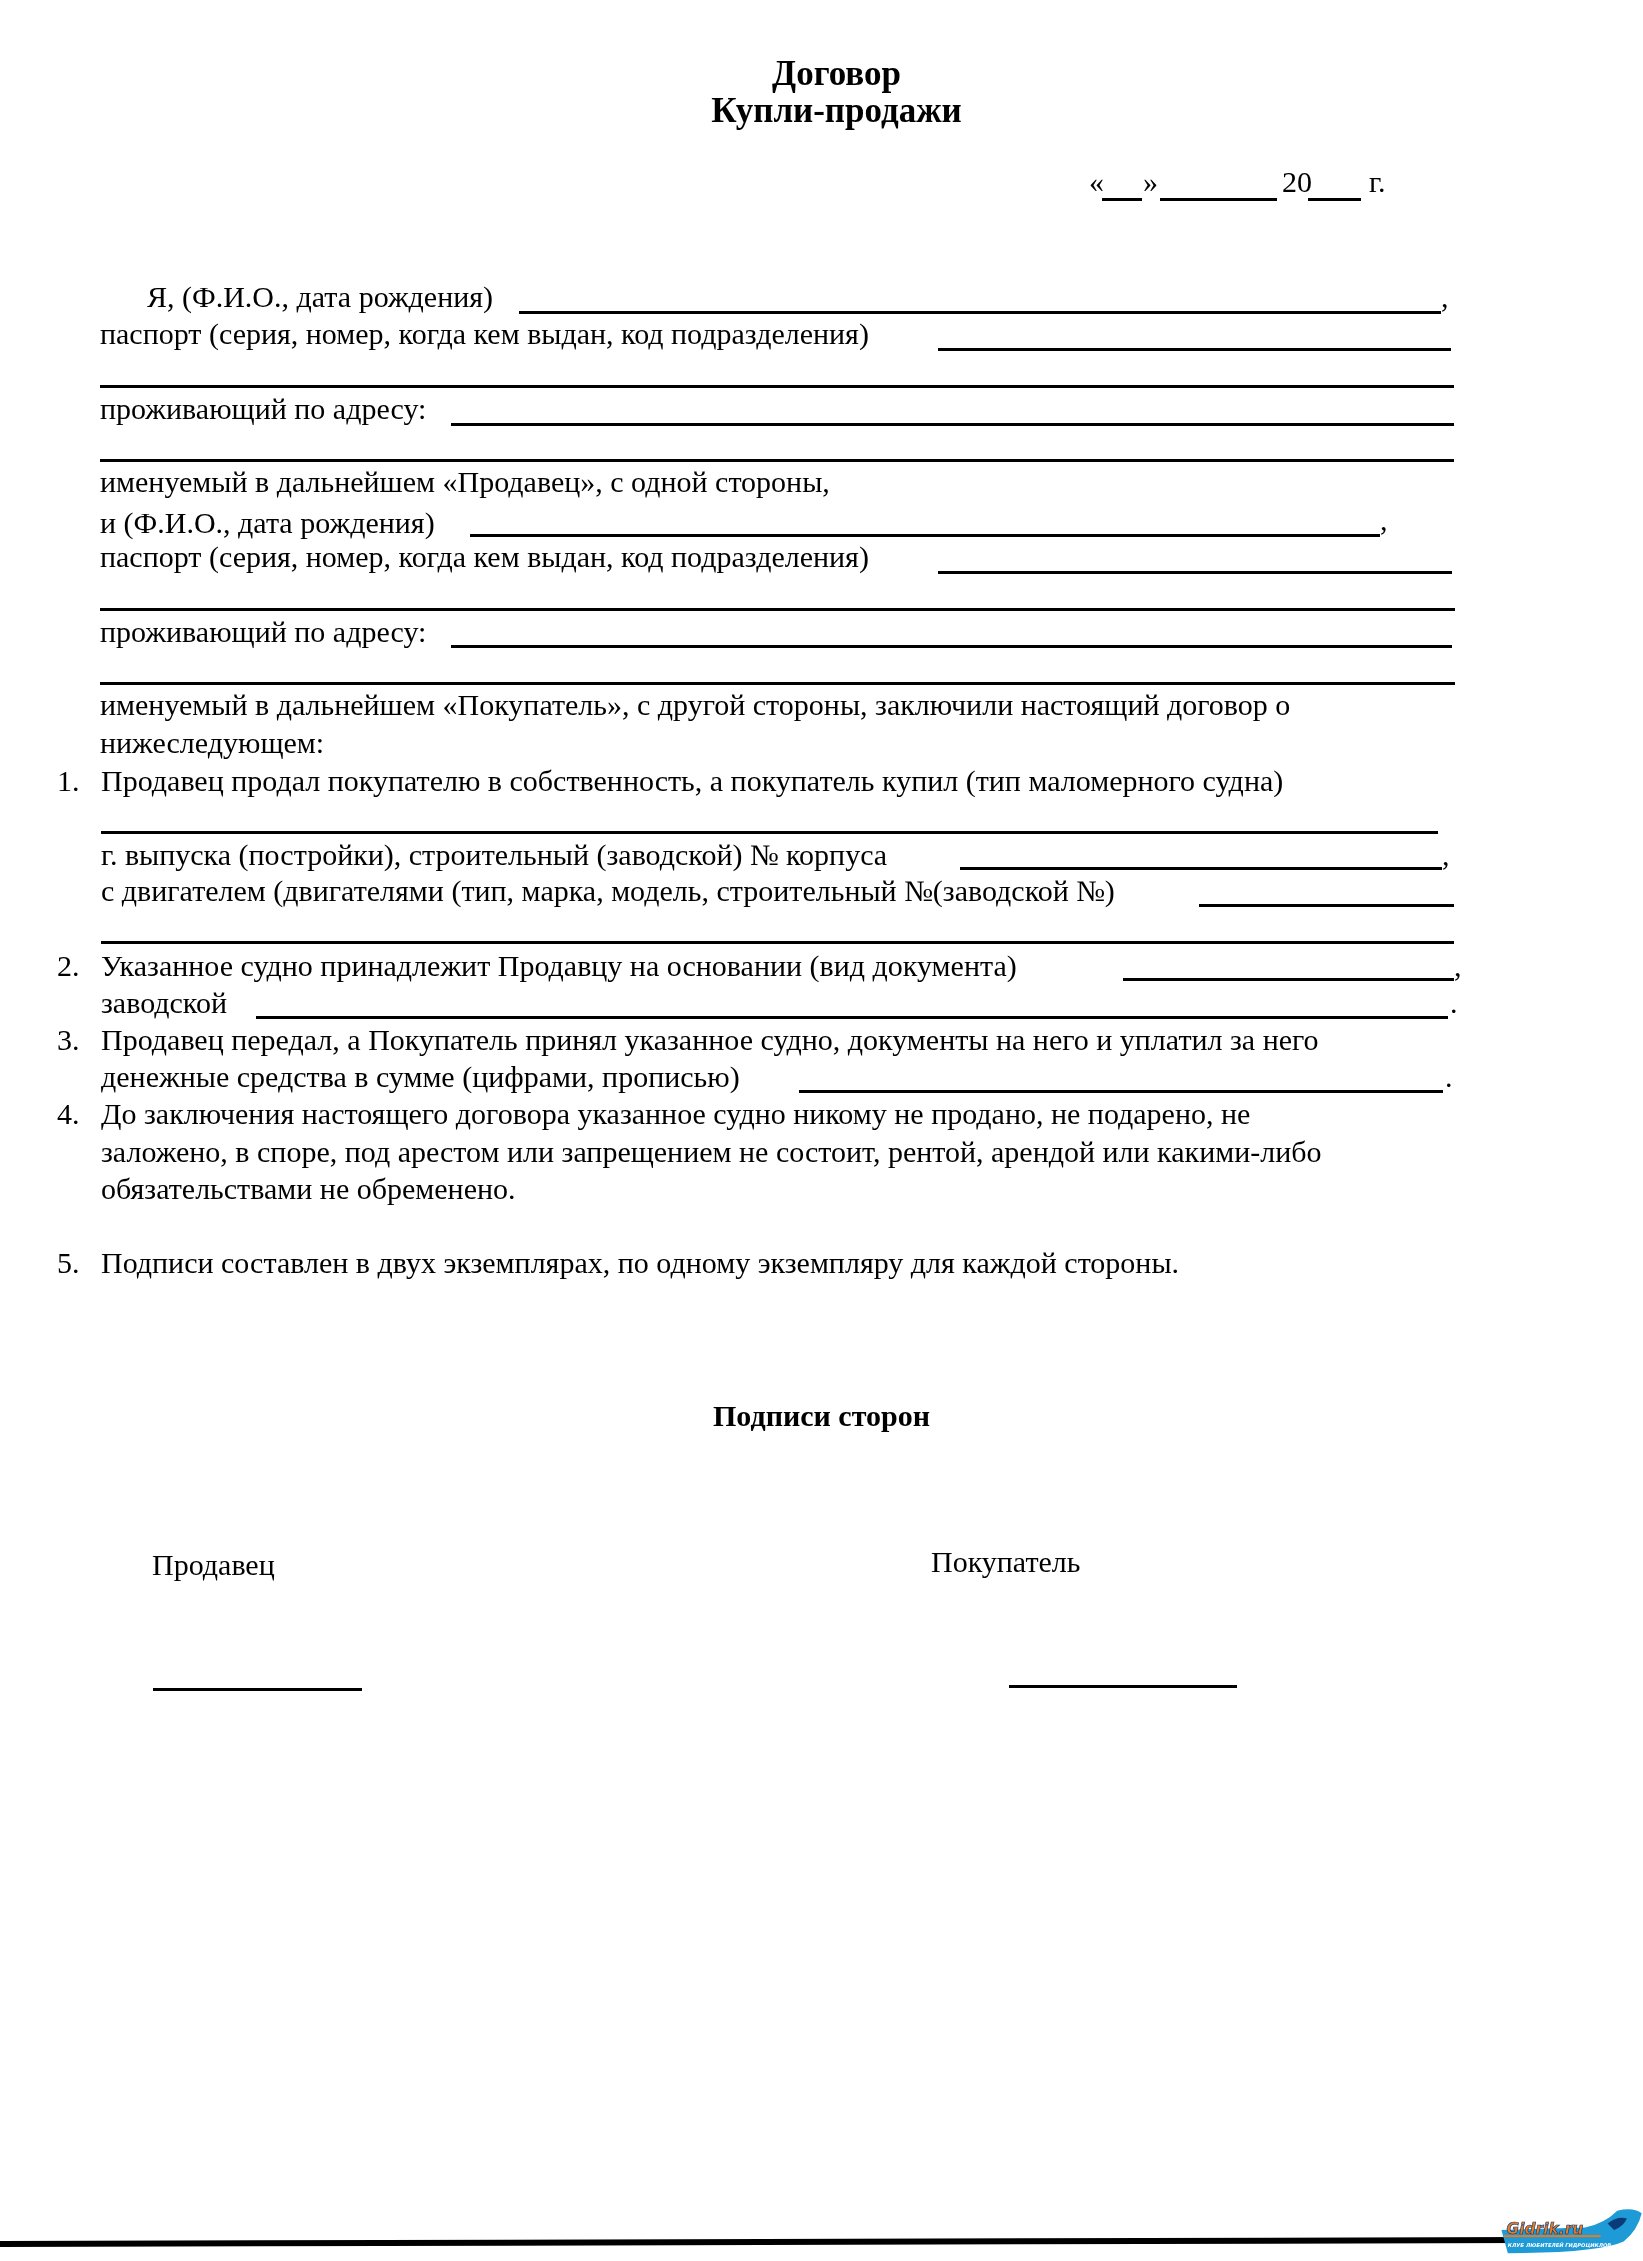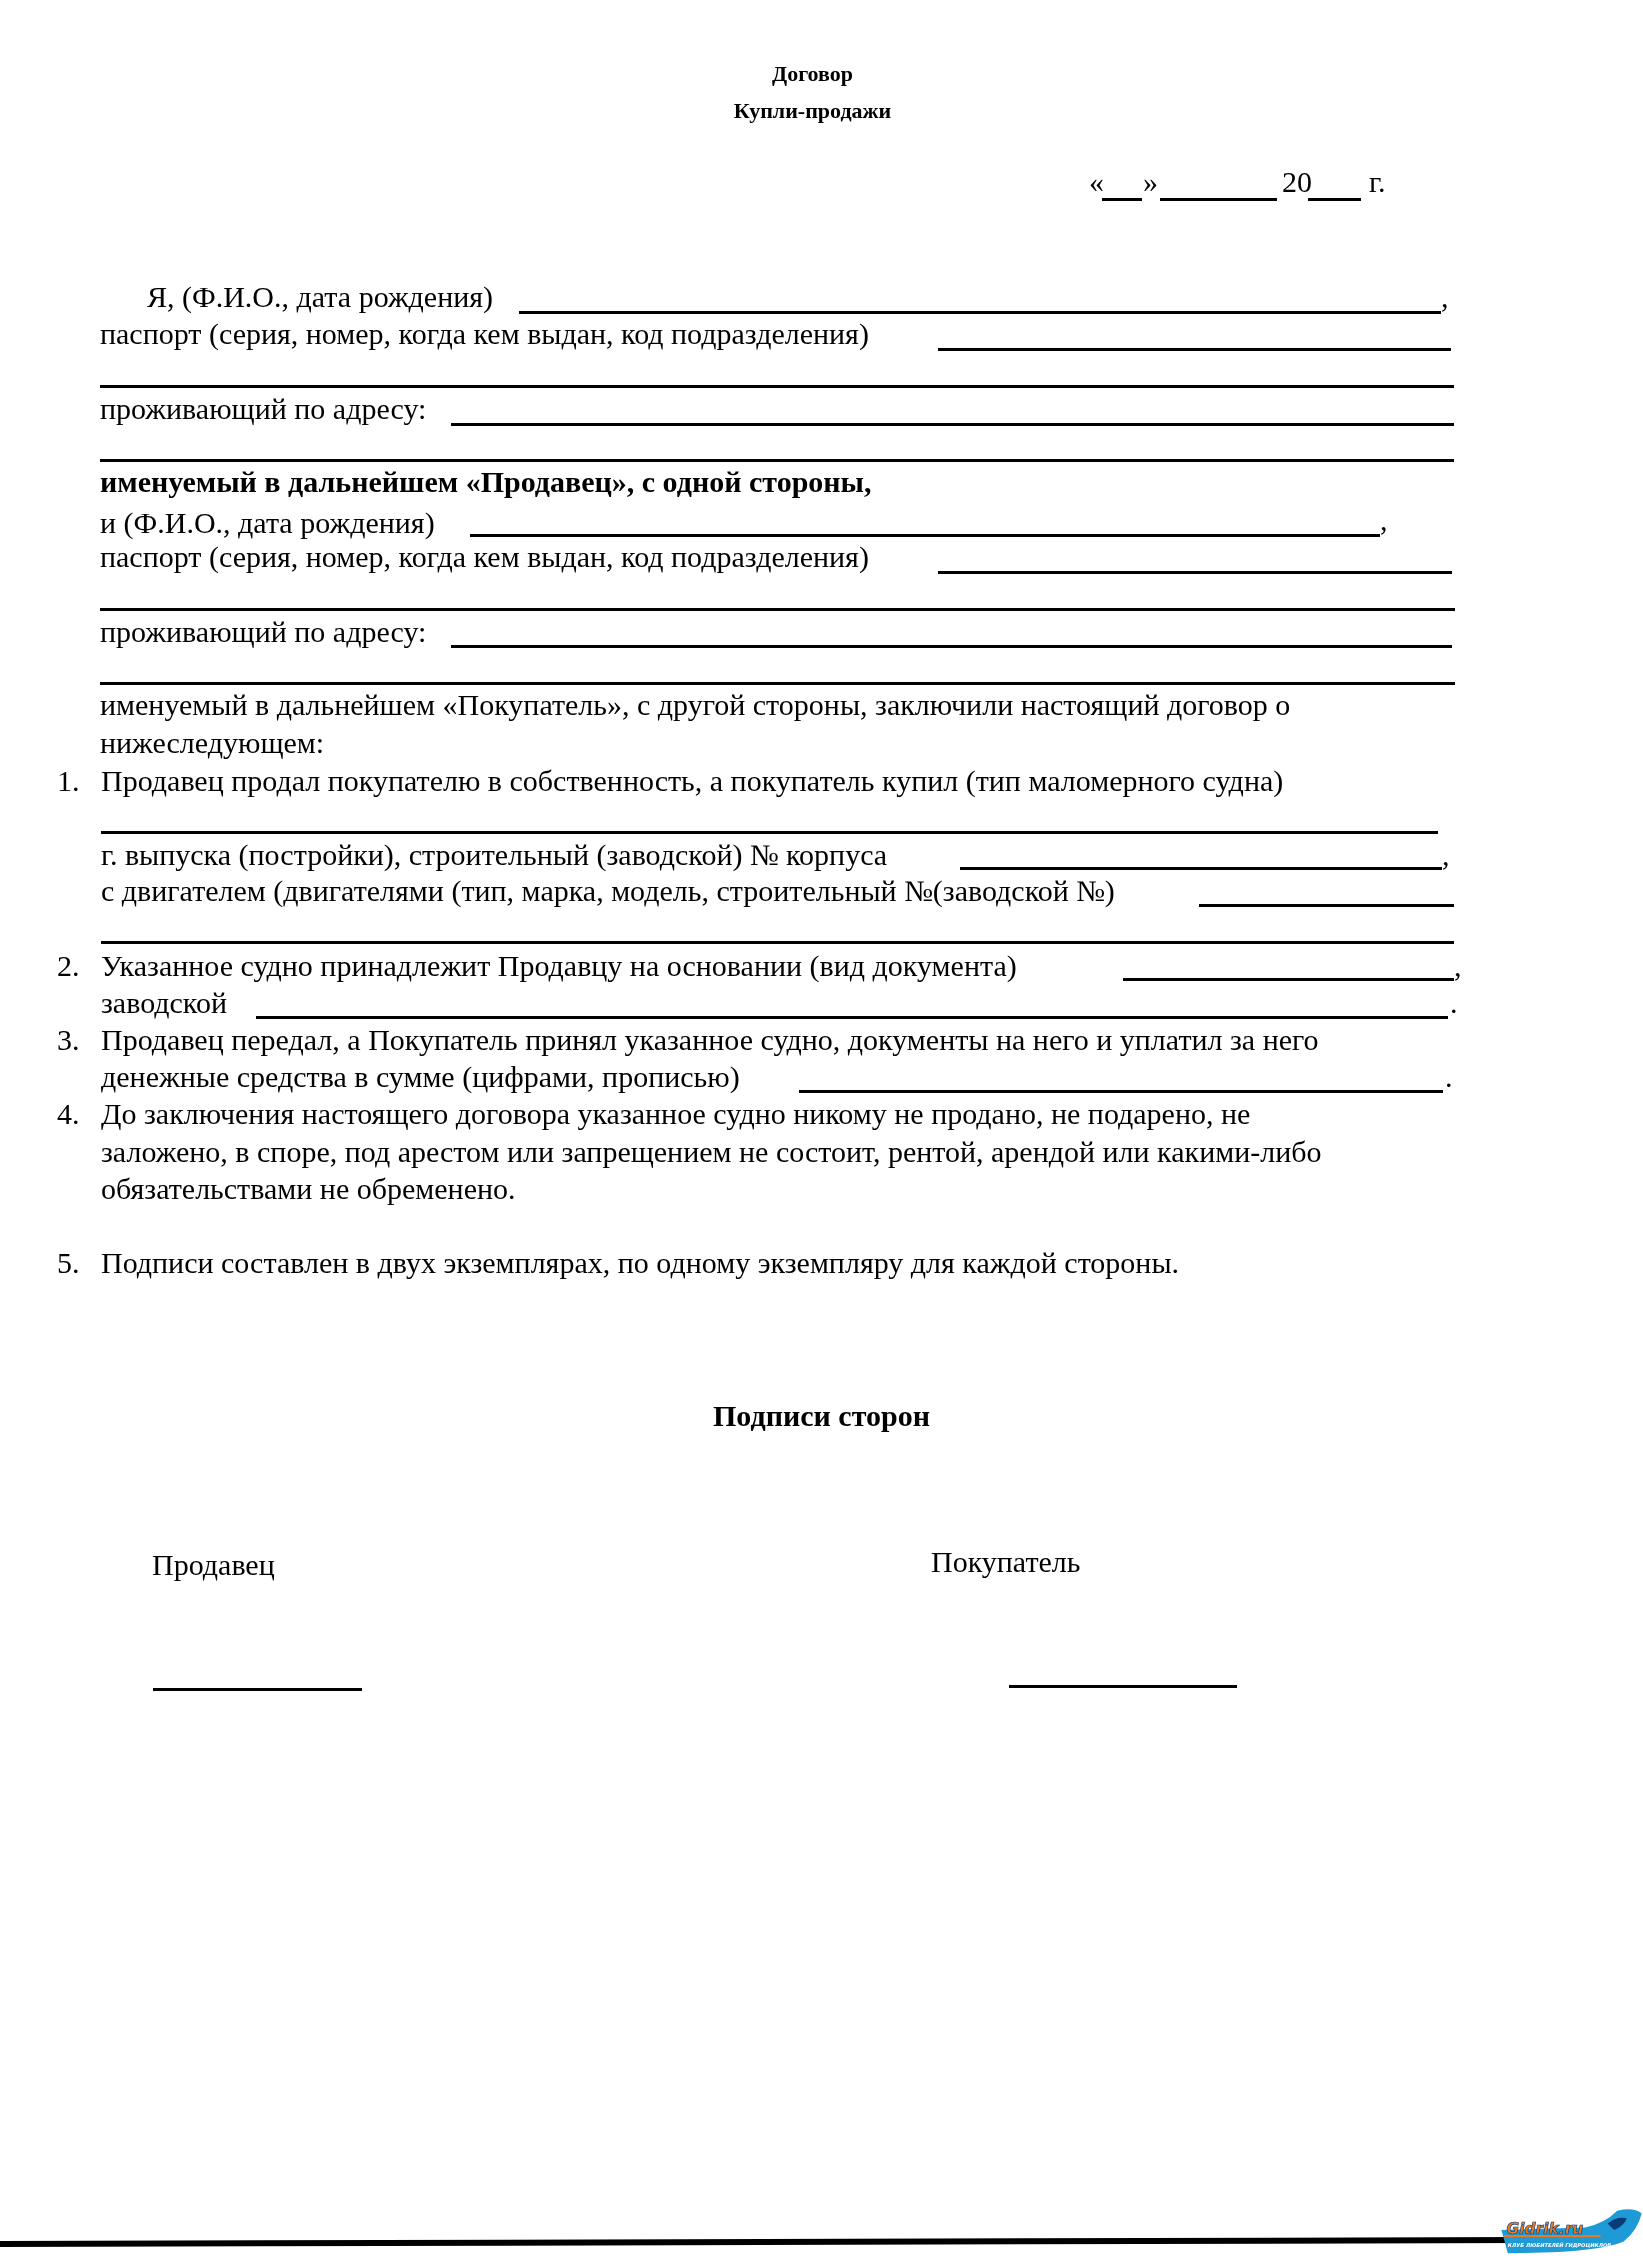--- a/index.html
+++ b/index.html
@@ -1,21 +1,21 @@
 <!DOCTYPE html>
 <html style="font-size:10.3px"><head>
 <meta charset="utf-8">
 <style>
   html, body { margin: 0; padding: 0; background: #ffffff; }
   body { width: 1643px; height: 2261px; position: relative; overflow: hidden;
          font-family: "Liberation Serif", "DejaVu Serif", serif; color: #000; }
   .t { position: absolute; font-size: 30px; line-height: 34px; white-space: nowrap; }
   .b { font-weight: bold; }
   .line { position: absolute; height: 2.6px; background: #000; }
-  .title { font-size: 22px; font-weight: bold; text-align: center; width: 387px; left: 619px; }
+  .title { font-size: 35px; font-weight: bold; text-align: center; width: 387px; left: 643px; }
   .logo { position: absolute; left: 1495px; top: 2204px; width: 148px; height: 52px; }
   .bottom-rule { position: absolute; left: 0; top: 2239px; width: 1547px; height: 6.4px; background: #000;
                  transform: skewY(-0.15deg); }
 </style>
 </head>
 <body>
 
 <div class="t title" style="top:57px;">Договор</div>
 <div class="t title" style="top:94px;">Купли-продажи</div>
 
@@ -35,21 +35,21 @@
   <span class="t" style="left:1441px;top:280px;">,</span>
 
   <span class="t" style="left:100px;top:317px;">паспорт (серия, номер, когда кем выдан, код подразделения)</span>
   <div class="line" style="left:938px;top:348px;width:513px;"></div>
   <div class="line" style="left:100px;top:385px;width:1354px;"></div>
 
   <span class="t" style="left:100px;top:392px;">проживающий по адресу:</span>
   <div class="line" style="left:451px;top:423px;width:1003px;"></div>
   <div class="line" style="left:100px;top:459px;width:1354px;"></div>
 
-  <span class="t" style="left:100px;top:465px;font-weight:bold;">именуемый в дальнейшем «Продавец», с одной стороны,</span>
+  <span class="t" style="left:100px;top:465px;">именуемый в дальнейшем «Продавец», с одной стороны,</span>
 </div>
 
 <div>
   <span class="t" style="left:100px;top:506px;">и (Ф.И.О., дата рождения)</span>
   <div class="line" style="left:470px;top:534px;width:910px;"></div>
   <span class="t" style="left:1380px;top:503px;">,</span>
 
   <span class="t" style="left:100px;top:540px;">паспорт (серия, номер, когда кем выдан, код подразделения)</span>
   <div class="line" style="left:938px;top:571px;width:514px;"></div>
   <div class="line" style="left:100px;top:608px;width:1355px;"></div>

